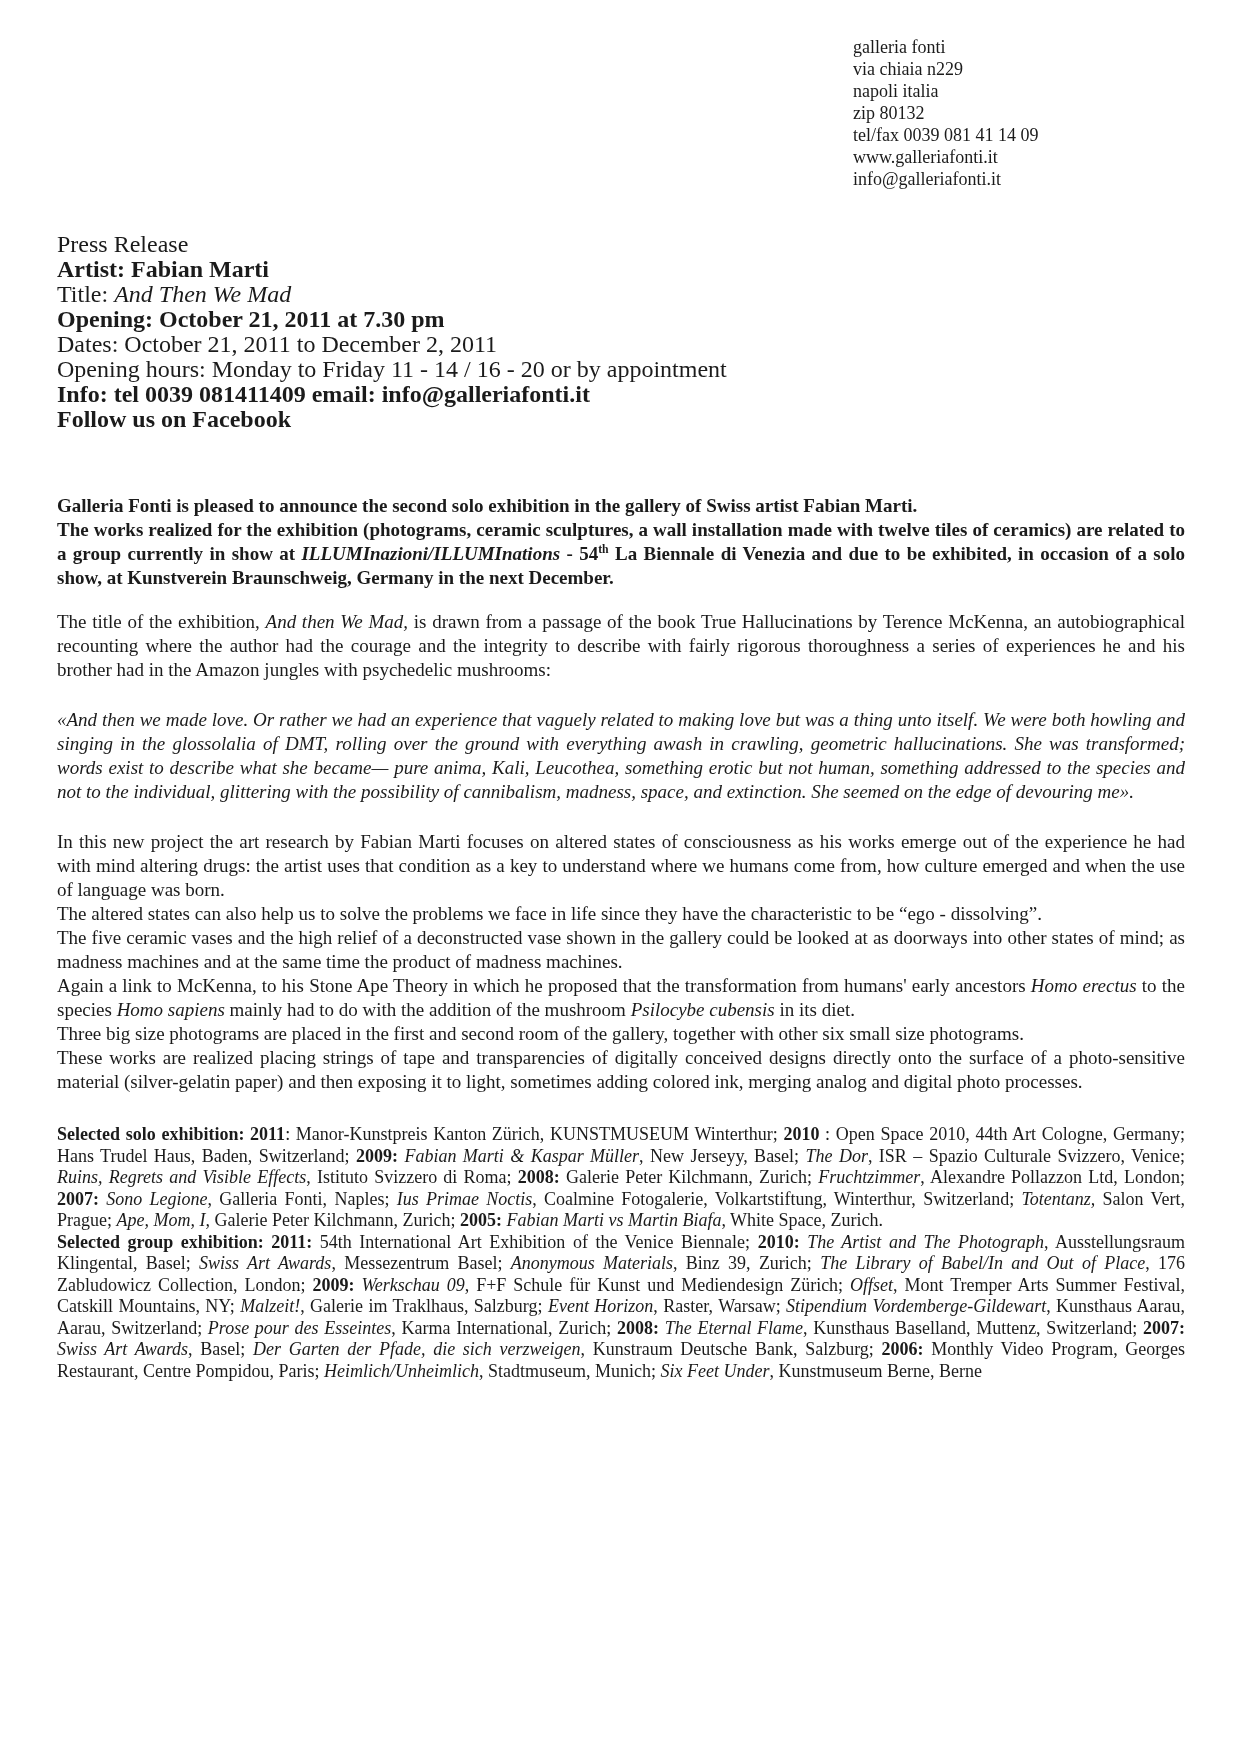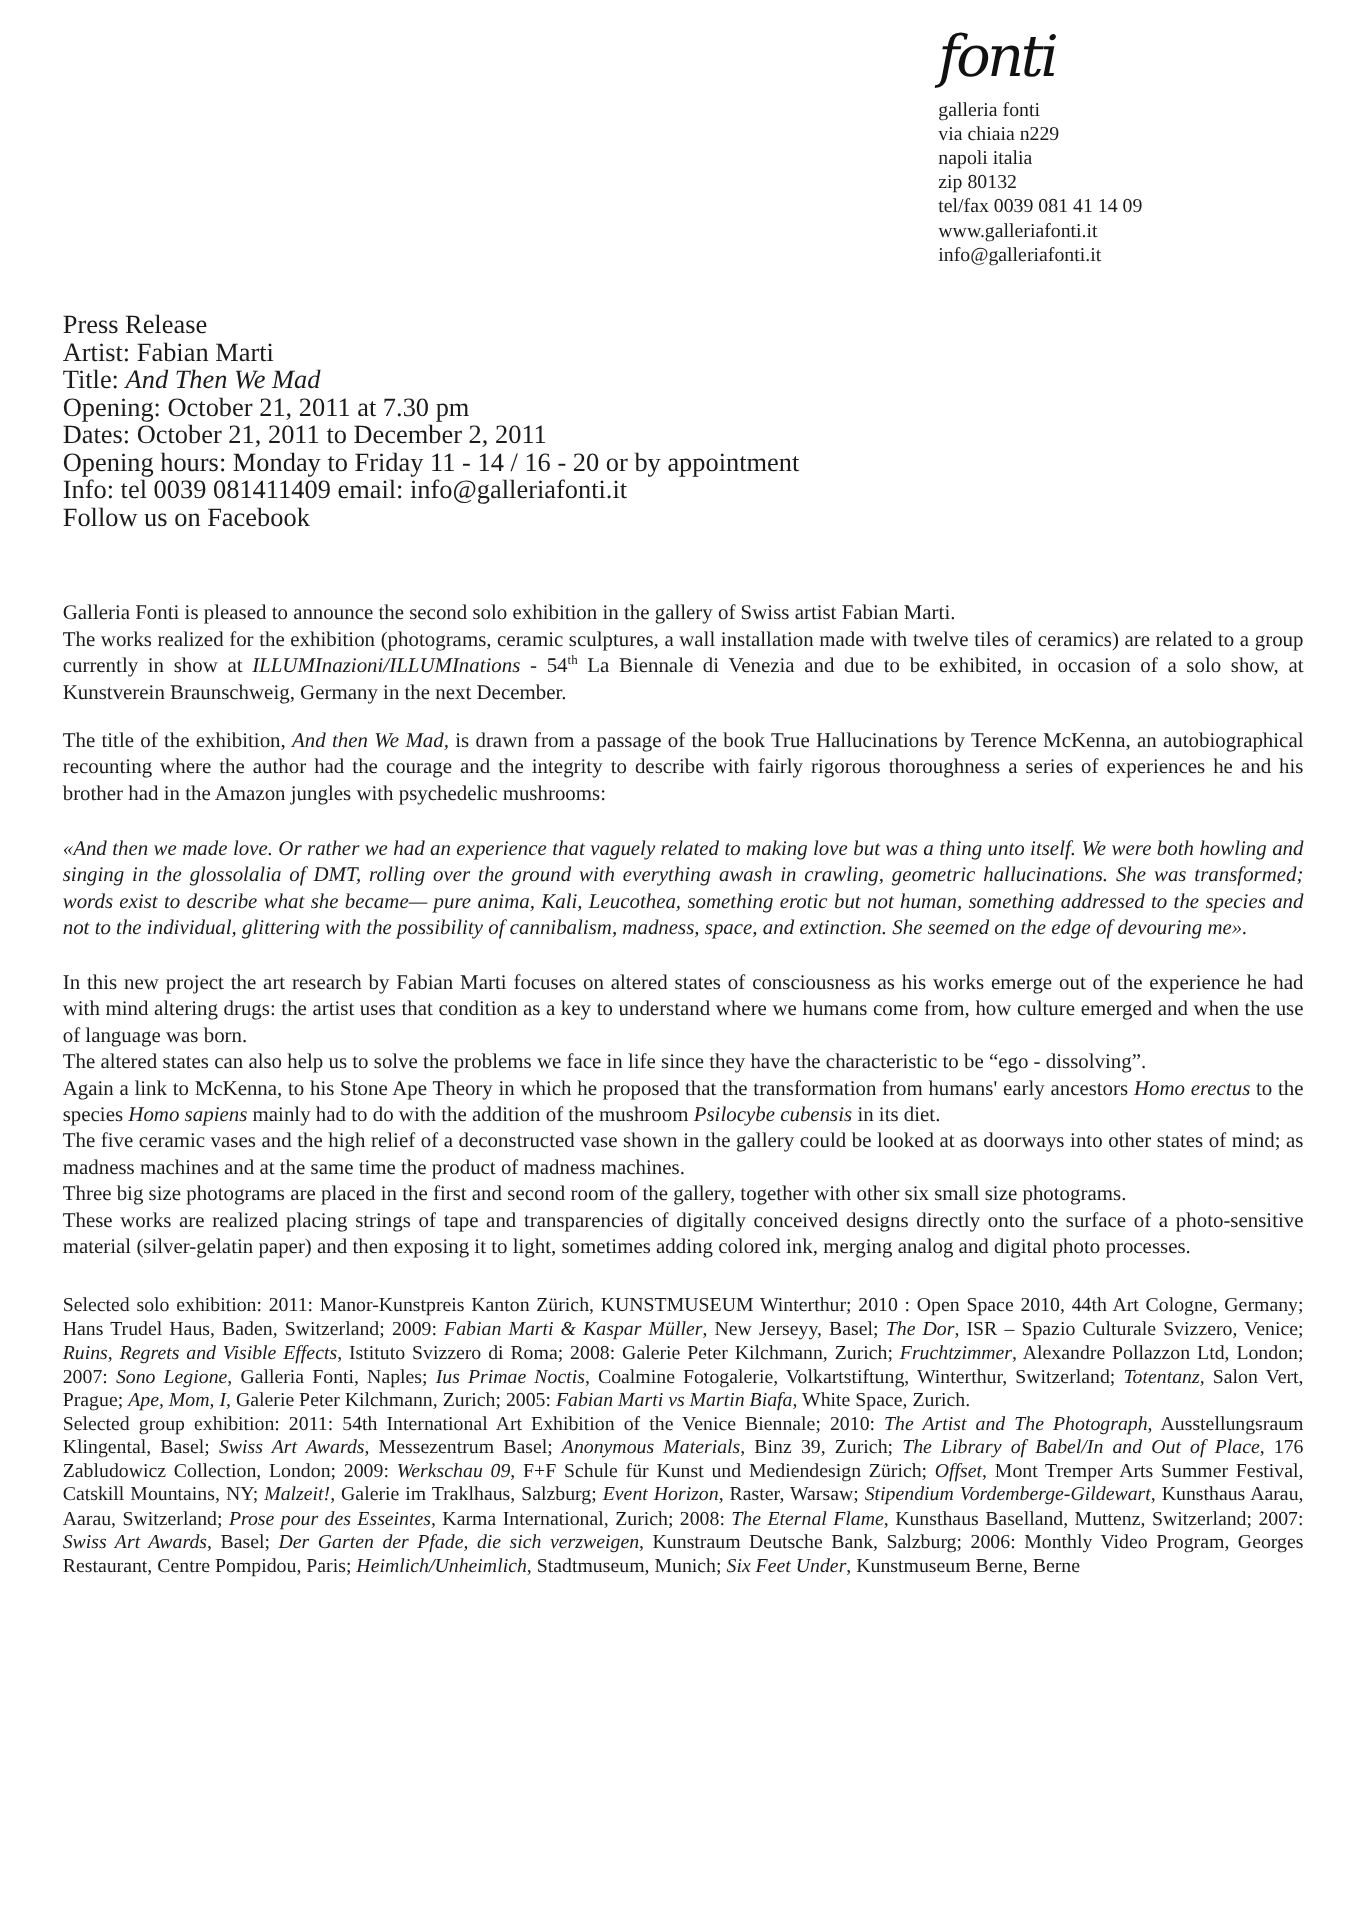--- a/index.html
+++ b/index.html
@@ -29,36 +29,35 @@
   .contact { margin-top: 10px; font-size: 18px; line-height: 22px; color: #1b1b1b; }
   
   .press-block { margin-top: 42px; font-size: 24px; line-height: 25px; }
   
   .body-block { font-size: 19px; line-height: 24px; }
   .body-block .para { text-align: justify; }
   
   .exhibitions { margin-top: 30px; font-size: 18px; line-height: 21.5px; }
   .exhibitions .para { text-align: justify; }
   
-  .b { font-weight: normal; }
+  .b { font-weight: bold; }
   .i { font-style: italic; }
   sup { font-size: 0.62em; line-height: 0; vertical-align: super; }
   
   .gap-xl { margin-top: 62px; }
   .gap-lg { margin-top: 26px; }
   .gap-md { margin-top: 20px; }
 </style>
 </head>
 <body>
 
 <div class="page">
 
   <header class="letterhead">
     <div class="letterhead-col">
-      <div class="logo">fonti</div>
       <div class="contact">
         <div class="contact-line">galleria fonti</div>
         <div class="contact-line">via chiaia n229</div>
         <div class="contact-line">napoli italia</div>
         <div class="contact-line">zip 80132</div>
         <div class="contact-line">tel/fax 0039 081 41 14 09</div>
         <div class="contact-line">www.galleriafonti.it</div>
         <div class="contact-line">info@galleriafonti.it</div>
       </div>
     </div>
@@ -75,22 +74,22 @@
       <div class="para"><span class="b">Follow us on Facebook</span></div>
     </section>
 
   <section class="body-block">
       <div class="para gap-xl"><span class="b">Galleria Fonti is pleased to announce the second solo exhibition in the gallery of Swiss artist Fabian Marti.</span></div>
       <div class="para"><span class="b">The works realized for the exhibition (photograms, ceramic sculptures, a wall installation made with twelve tiles of ceramics) are related to a group currently in show at </span><span class="b i">ILLUMInazioni/ILLUMInations</span><span class="b"> - 54</span><sup class="b">th</sup><span class="b"> La Biennale di Venezia and due to be exhibited, in occasion of a solo show, at Kunstverein Braunschweig, Germany in the next December.</span></div>
       <div class="para gap-md"><span>The title of the exhibition, </span><span class="i">And then We Mad,</span><span> is drawn from a passage of the book True Hallucinations by Terence McKenna, an autobiographical recounting where the author had the courage and the integrity to describe with fairly rigorous thoroughness a series of experiences he and his brother had in the Amazon jungles with psychedelic mushrooms:</span></div>
       <div class="para gap-lg"><span class="i">«And then we made love. Or rather we had an experience that vaguely related to making love but was a thing unto itself. We were both howling and singing in the glossolalia of DMT, rolling over the ground with everything awash in crawling, geometric hallucinations. She was transformed; words exist to describe what she became— pure anima, Kali, Leucothea, something erotic but not human, something addressed to the species and not to the individual, glittering with the possibility of cannibalism, madness, space, and extinction. She seemed on the edge of devouring me».</span></div>
       <div class="para gap-lg"><span>In this new project the art research by Fabian Marti focuses on altered states of consciousness as his works emerge out of the experience he had with mind altering drugs: the artist uses that condition as a key to understand where we humans come from, how culture emerged and when the use of language was born.</span></div>
       <div class="para"><span>The altered states can also help us to solve the problems we face in life since they have the characteristic to be “ego - dissolving”.</span></div>
+      <div class="para"><span>The five ceramic vases and the high relief of a deconstructed vase shown in the gallery could be looked at as doorways into other states of mind; as madness machines and at the same time the product of madness machines.</span></div>
       <div class="para"><span>Again a link to McKenna, to his Stone Ape Theory in which he proposed that the transformation from humans' early ancestors </span><span class="i">Homo erectus</span><span> to the species </span><span class="i">Homo sapiens</span><span> mainly had to do with the addition of the mushroom </span><span class="i">Psilocybe cubensis</span><span> in its diet.</span></div>
-      <div class="para"><span>The five ceramic vases and the high relief of a deconstructed vase shown in the gallery could be looked at as doorways into other states of mind; as madness machines and at the same time the product of madness machines.</span></div>
       <div class="para"><span>Three big size photograms are placed in the first and second room of the gallery, together with other six small size photograms.</span></div>
       <div class="para"><span>These works are realized placing strings of tape and transparencies of digitally conceived designs directly onto the surface of a photo-sensitive material (silver-gelatin paper) and then exposing it to light, sometimes adding colored ink, merging analog and digital photo processes.</span></div>
     </section>
 
   <section class="exhibitions">
       <div class="para"><span class="b">Selected solo exhibition: 2011</span><span>: Manor-Kunstpreis Kanton Zürich, KUNSTMUSEUM Winterthur; </span><span class="b">2010</span><span>  : Open Space 2010, 44th Art Cologne, Germany; Hans Trudel Haus, Baden, Switzerland; </span><span class="b">2009:</span><span> </span><span class="i">Fabian Marti &amp; Kaspar Müller</span><span>, New Jerseyy, Basel; </span><span class="i">The Dor</span><span>, ISR – Spazio Culturale Svizzero, Venice; </span><span class="i">Ruins, Regrets and Visible Effects</span><span>, Istituto Svizzero di Roma; </span><span class="b">2008:</span><span> Galerie Peter Kilchmann, Zurich; </span><span class="i">Fruchtzimmer</span><span>, Alexandre Pollazzon Ltd, London; </span><span class="b">2007:</span><span> </span><span class="i">Sono Legione</span><span>, Galleria Fonti, Naples; </span><span class="i">Ius Primae Noctis</span><span>, Coalmine Fotogalerie, Volkartstiftung, Winterthur, Switzerland; </span><span class="i">Totentanz,</span><span> Salon Vert, Prague; </span><span class="i">Ape, Mom, I,</span><span> Galerie Peter Kilchmann, Zurich; </span><span class="b">2005:</span><span> </span><span class="i">Fabian Marti vs Martin Biafa</span><span>, White Space, Zurich.</span></div>
       <div class="para"><span class="b">Selected group exhibition: </span><span class="b">2011:</span><span> 54th International Art Exhibition of the Venice Biennale; </span><span class="b">2010:</span><span> </span><span class="i">The Artist and The Photograph</span><span>, Ausstellungsraum Klingental, Basel; </span><span class="i">Swiss Art Awards</span><span>, Messezentrum Basel; </span><span class="i">Anonymous Materials</span><span>, Binz 39, Zurich; </span><span class="i">The Library of Babel/In and Out of Place</span><span>, 176 Zabludowicz Collection, London; </span><span class="b">2009:</span><span> </span><span class="i">Werkschau 09</span><span>, F+F Schule für Kunst und Mediendesign Zürich; </span><span class="i">Offset</span><span>, Mont Tremper Arts Summer Festival, Catskill Mountains, NY; </span><span class="i">Malzeit!</span><span>, Galerie im Traklhaus, Salzburg; </span><span class="i">Event Horizon</span><span>, Raster, Warsaw; </span><span class="i">Stipendium Vordemberge-Gildewart</span><span>, Kunsthaus Aarau, Aarau, Switzerland; </span><span class="i">Prose pour des Esseintes</span><span>, Karma International, Zurich; </span><span class="b">2008:</span><span> </span><span class="i">The Eternal Flame</span><span>, Kunsthaus Baselland, Muttenz, Switzerland; </span><span class="b">2007:</span><span> </span><span class="i">Swiss Art Awards</span><span>, Basel;  </span><span class="i">Der Garten der Pfade, die sich verzweigen</span><span>, Kunstraum Deutsche Bank, Salzburg; </span><span class="b">2006:</span><span> Monthly Video Program, Georges Restaurant, Centre Pompidou, Paris; </span><span class="i">Heimlich/Unheimlich</span><span>, Stadtmuseum, Munich; </span><span class="i">Six Feet Under</span><span>, Kunstmuseum Berne, Berne</span></div>
     </section>
 
 </div>

